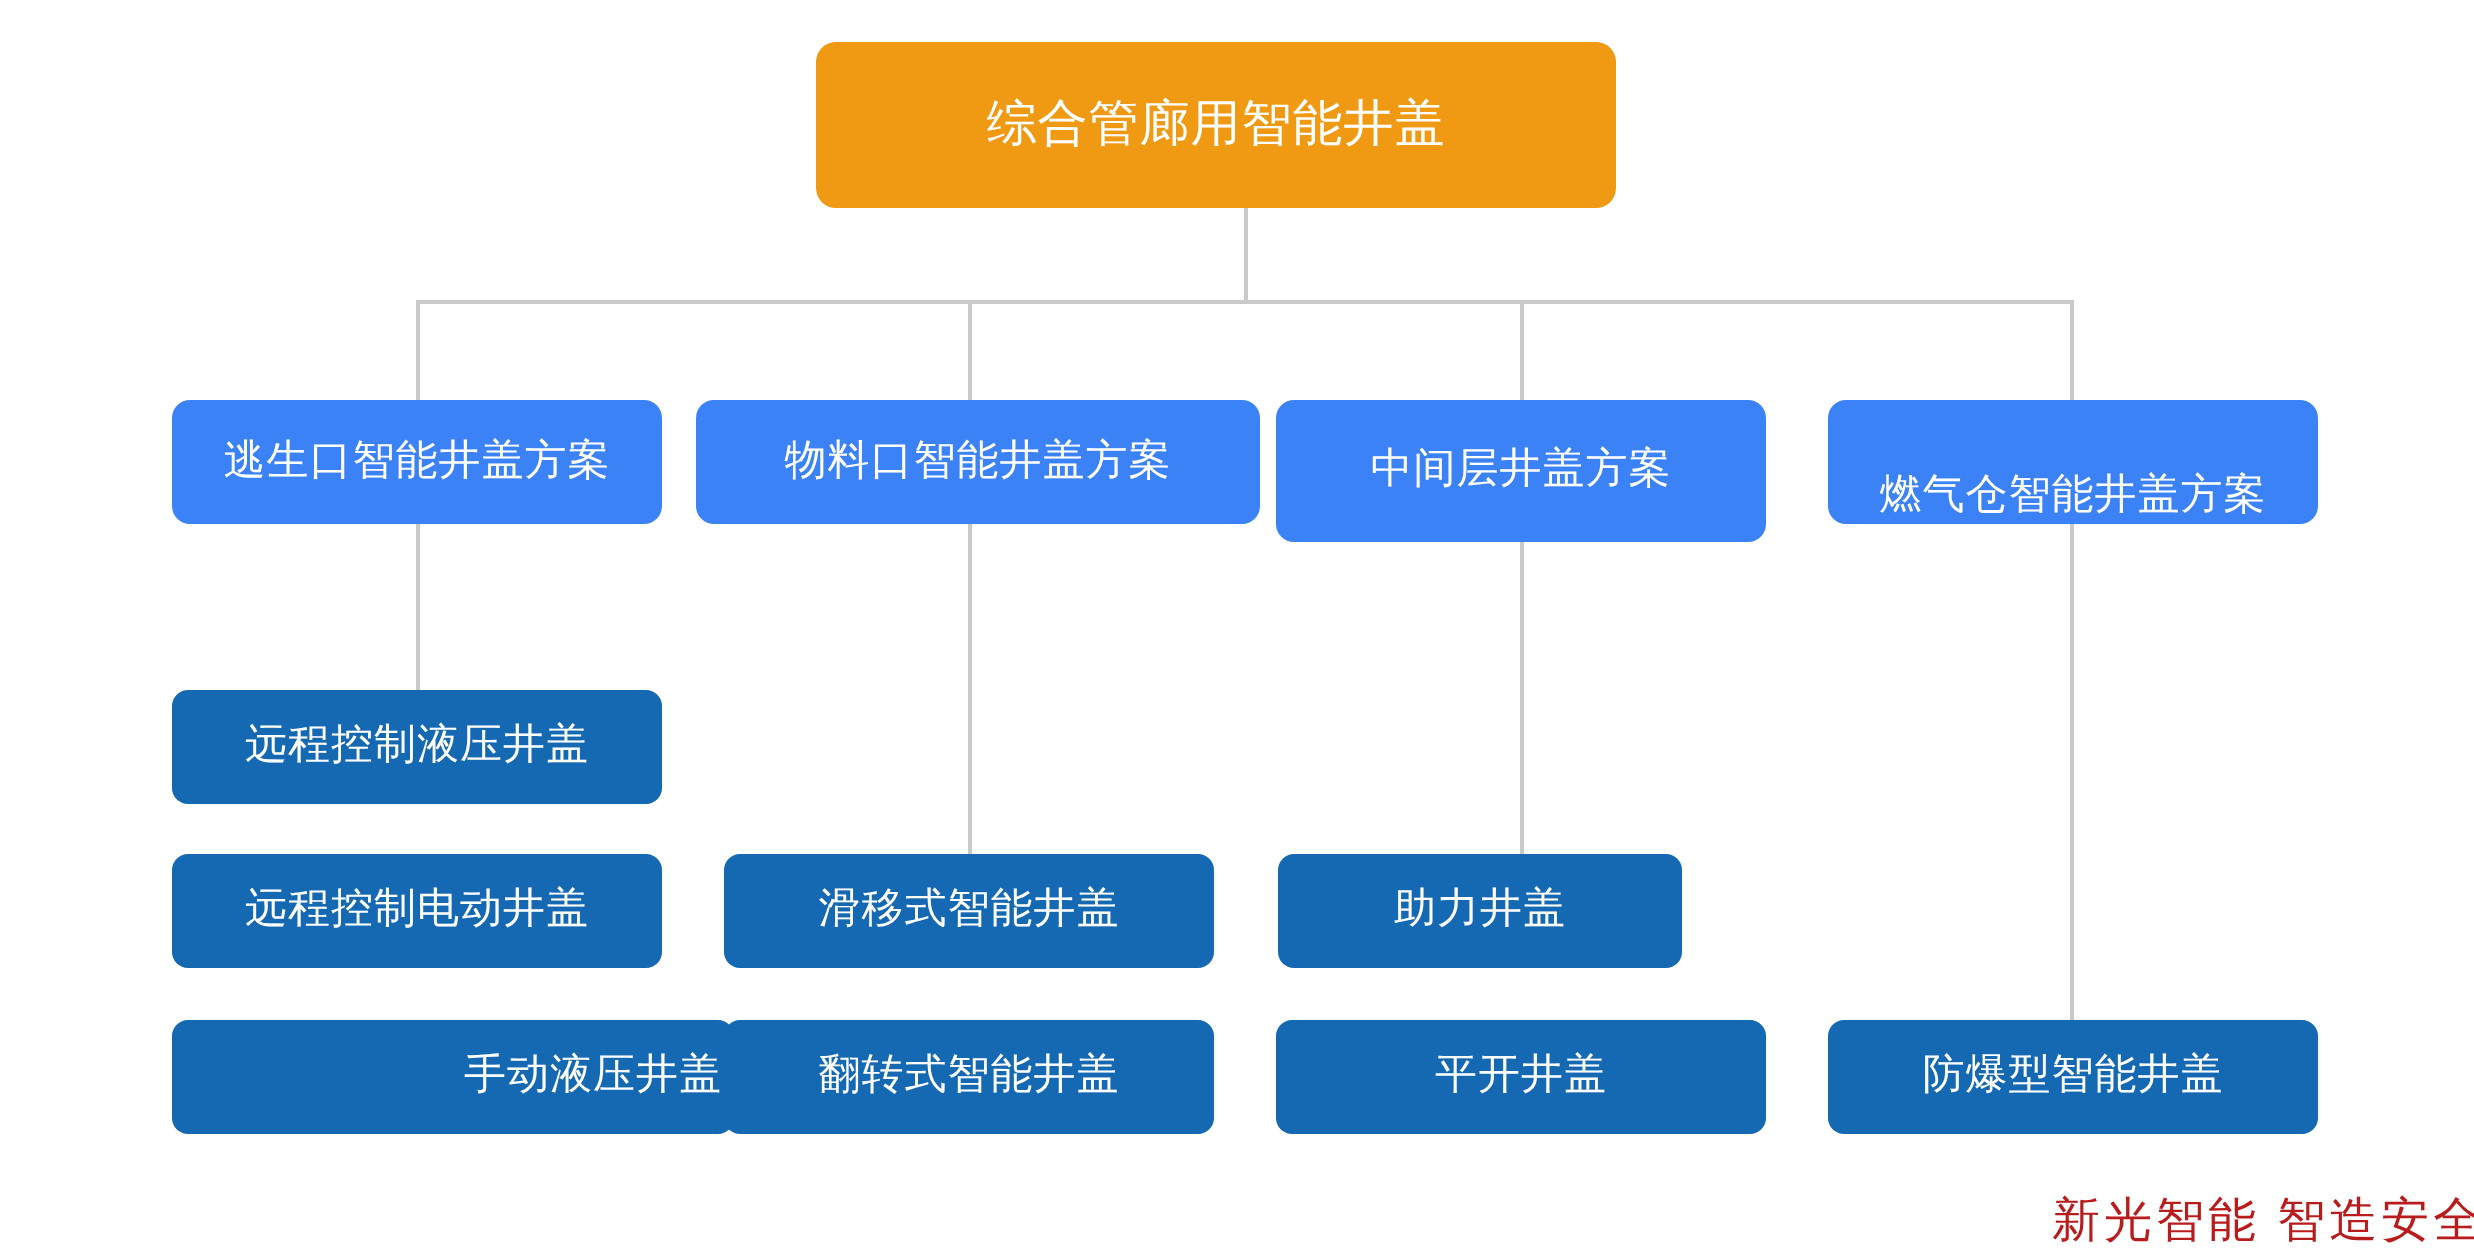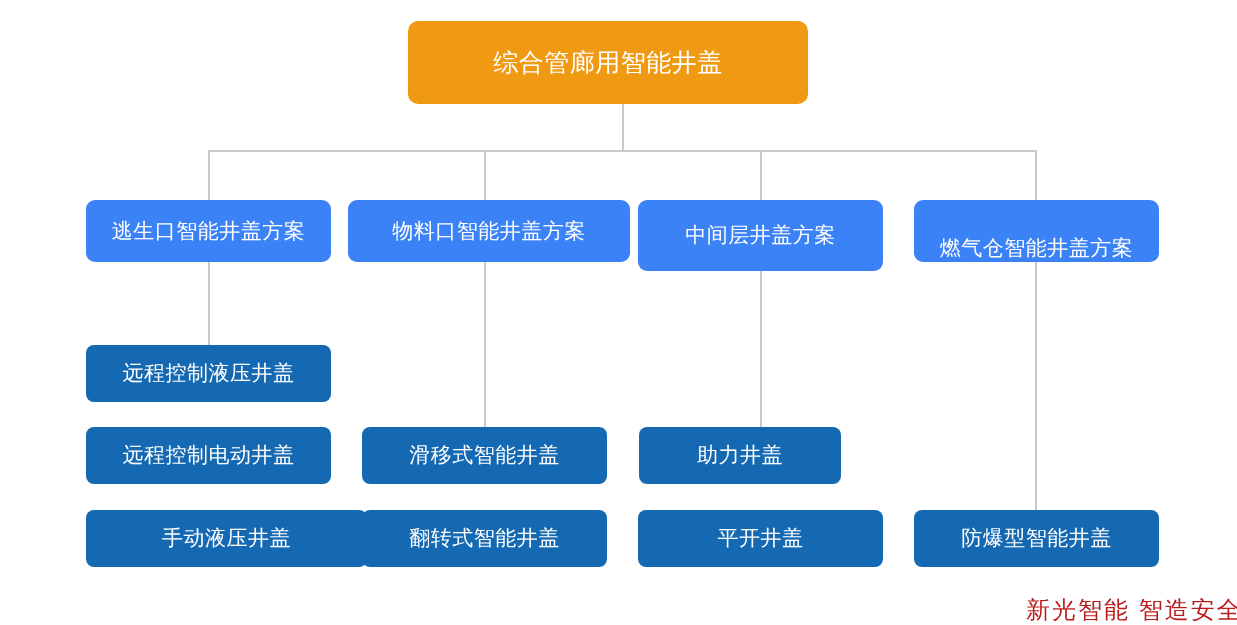--- a/index.html
+++ b/index.html
@@ -107,21 +107,21 @@
   </div>
 
   <div class="node node-leaf" style="left:86px; top:345px; width:245px; height:57px;justify-content:center;">
     <span>远程控制液压井盖</span>
   </div>
 
   <div class="node node-leaf" style="left:86px; top:427px; width:245px; height:57px;">
     <span>远程控制电动井盖</span>
   </div>
 
-  <div class="node node-leaf" style="left:86px; top:510px; width:281px; height:57px;">
+  <div class="node node-leaf" style="left:86px; top:510px; width:281px; height:57px;justify-content:flex-end;">
     <span>手动液压井盖</span>
   </div>
 
   <div class="node node-leaf" style="left:362px; top:427px; width:245px; height:57px;">
     <span>滑移式智能井盖</span>
   </div>
 
   <div class="node node-leaf" style="left:362px; top:510px; width:245px; height:57px;">
     <span>翻转式智能井盖</span>
   </div>

